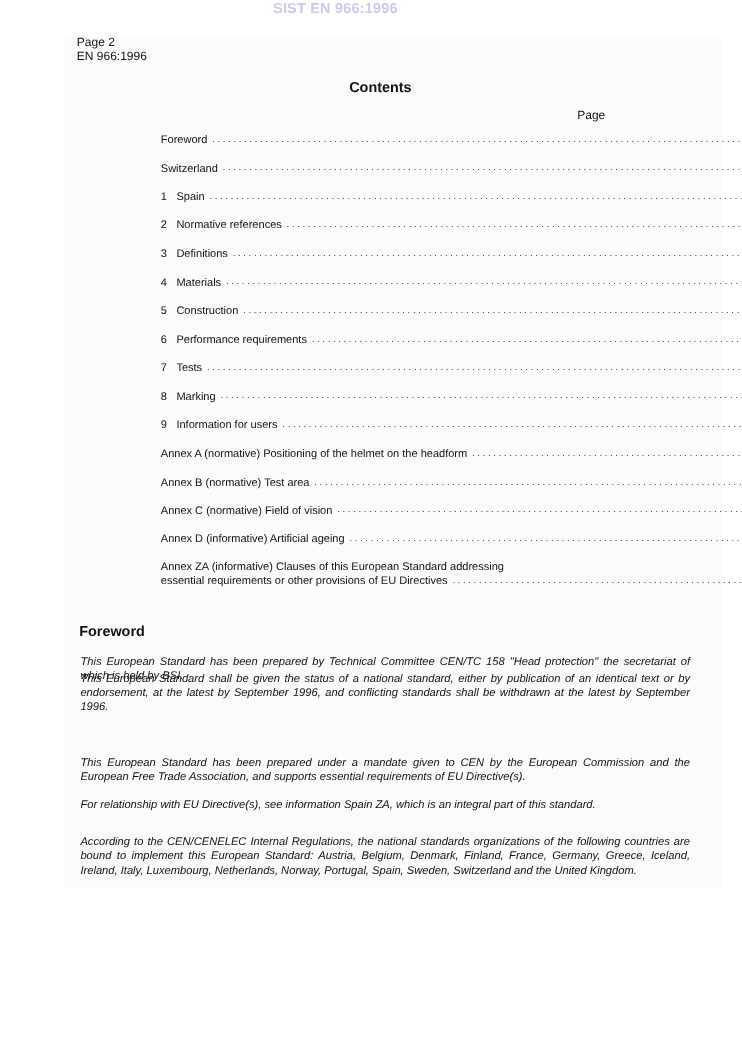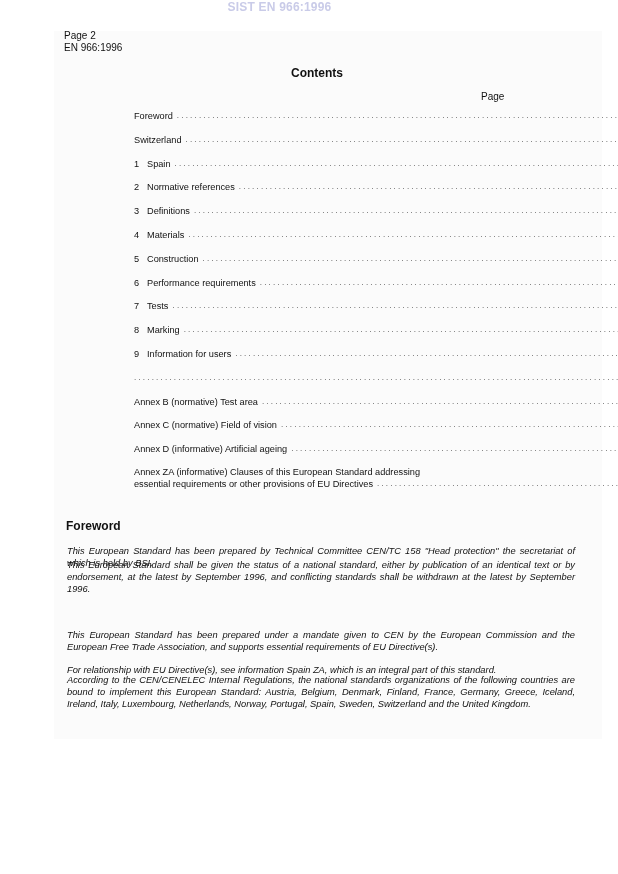--- a/index.html
+++ b/index.html
@@ -144,20 +144,21 @@
       <div class="toc-lines">
         <div class="toc-lastline">
           <span class="toc-text"><span class="toc-num">9</span><span class="toc-sec-title">Information for users</span></span>
           <span class="leader">........................................................................................................................</span>
         </div>
       </div>
     </div>
     <div class="toc-row">
       <div class="toc-lines">
         <div class="toc-lastline">
+          <span class="toc-text"><span class="toc-sec-title">Annex A (normative)  Positioning of the helmet on the headform</span></span>
           <span class="leader">........................................................................................................................</span>
         </div>
       </div>
     </div>
     <div class="toc-row">
       <div class="toc-lines">
         <div class="toc-lastline">
           <span class="toc-text"><span class="toc-sec-title">Annex B (normative)  Test area</span></span>
           <span class="leader">........................................................................................................................</span>
         </div>
@@ -188,13 +189,13 @@
         </div>
       </div>
     </div>
   </div>
 
 <div class="foreword-heading">Foreword</div>
 <div class="para" style="top:545px;">This European Standard has been prepared by Technical Committee CEN/TC 158 "Head protection" the secretariat of which is held by BSI.</div>
 <div class="para" style="top:559px;">This European Standard shall be given the status of a national standard, either by publication of an identical text or by endorsement, at the latest by September 1996, and conflicting standards shall be withdrawn at the latest by September 1996.</div>
 <div class="para" style="top:629px;">This European Standard has been prepared under a mandate given to CEN by the European Commission and the European Free Trade Association, and supports essential requirements of EU Directive(s).</div>
 <div class="para" style="top:664px;">For relationship with EU Directive(s), see information Spain ZA, which is an integral part of this standard.</div>
-<div class="para" style="top:674px;">According to the CEN/CENELEC Internal Regulations, the national standards organizations of the following countries are bound to implement this European Standard: Austria, Belgium, Denmark, Finland, France, Germany, Greece, Iceland, Ireland, Italy, Luxembourg, Netherlands, Norway, Portugal, Spain, Sweden, Switzerland and the United Kingdom.</div>
+<div class="para" style="top:695px;">According to the CEN/CENELEC Internal Regulations, the national standards organizations of the following countries are bound to implement this European Standard: Austria, Belgium, Denmark, Finland, France, Germany, Greece, Iceland, Ireland, Italy, Luxembourg, Netherlands, Norway, Portugal, Spain, Sweden, Switzerland and the United Kingdom.</div>
 
 </body></html>

